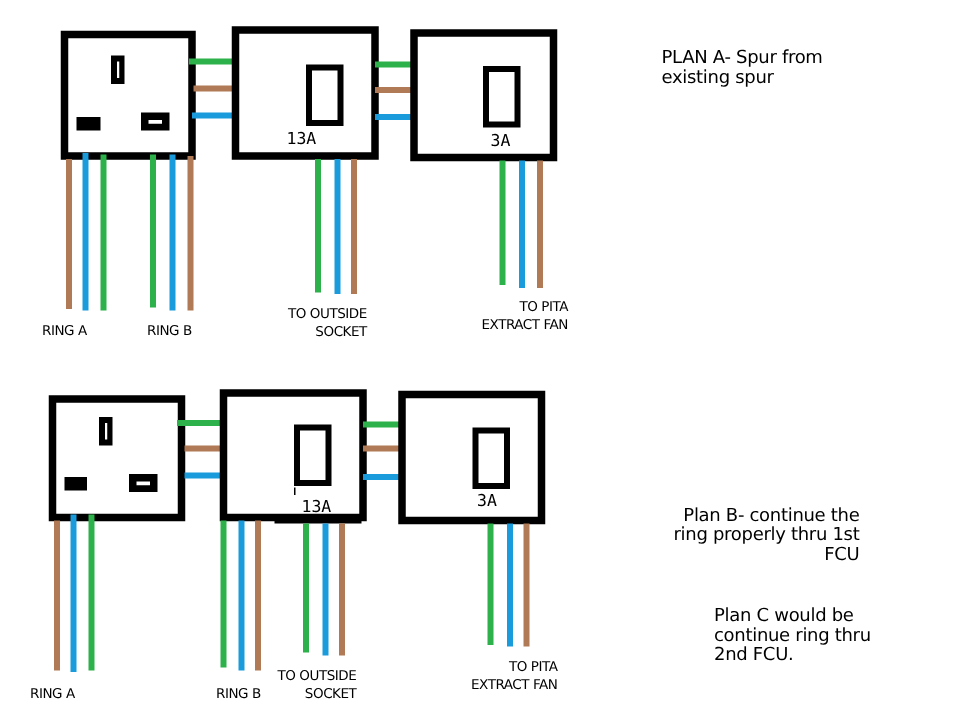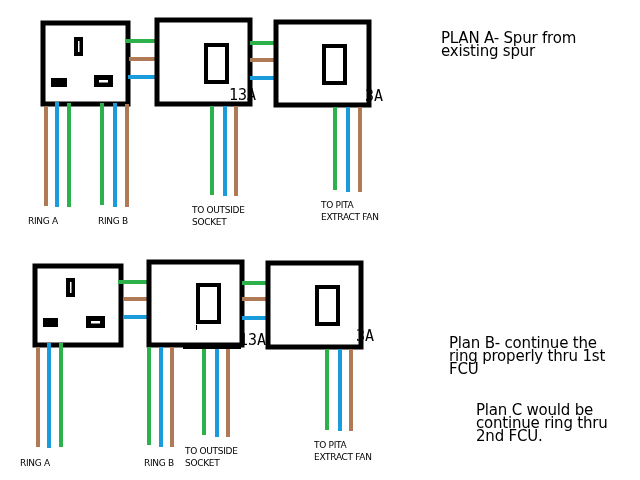--- a/index.html
+++ b/index.html
@@ -1,20 +1,20 @@
 <!DOCTYPE html>
 <html><head>
   <meta charset="utf-8">
   <style>
     html, body { margin: 0; padding: 0; background: #ffffff; }
     body { width: 640px; height: 480px; position: relative; overflow: hidden; font-family: "DejaVu Sans", sans-serif; }
     svg { position: absolute; left: 0; top: 0; }
-    .label { position: absolute; font-family: "DejaVu Sans", sans-serif; font-size: 9px; color: #000; line-height: 12px; white-space: pre; letter-spacing: -0.3px; }
-    .note { position: absolute; font-family: "DejaVu Sans", sans-serif; font-size: 15px; color: #000; line-height: 13px; letter-spacing: -0.2px; }
-    .rating { position: absolute; font-family: "DejaVu Sans Mono", monospace; font-size: 15px; color: #000; margin-left: 38px; }
+    .label { position: absolute; font-family: "DejaVu Sans", sans-serif; font-size: 9px; color: #000; line-height: 12px; white-space: pre; letter-spacing: -0.3px; text-align: right; }
+    .note { position: absolute; font-family: "DejaVu Sans", sans-serif; font-size: 12px; color: #000; line-height: 13px; letter-spacing: -0.2px; }
+    .rating { position: absolute; font-family: "DejaVu Sans Mono", monospace; font-size: 11px; color: #000; }
   </style>
 </head>
 <body>
 
 <svg width="640" height="480" viewBox="0 0 640 480" data-name="wiring-diagram">
 
   <g data-name="plan-a-diagram">
 
     <g data-name="plan-a-socket">
       <rect x="43" y="23" width="85" height="81" fill="#fff" stroke="#000" stroke-width="5"></rect>
@@ -119,21 +119,21 @@
 existing spur</div>
 
 <div class="rating" style="left:201px; top:331px;" data-name="plan-b-fcu1-rating">13A</div>
 <div class="rating" style="left:318px; top:327px;" data-name="plan-b-fcu2-rating">3A</div>
 <div class="label" style="left:20px; top:457px;" data-name="plan-b-ring-a-label">RING A</div>
 <div class="label" style="left:144px; top:457px;" data-name="plan-b-ring-b-label">RING B</div>
 <div class="label" style="left:185px; top:445px;" data-name="plan-b-outside-socket-label">TO OUTSIDE
 SOCKET</div>
 <div class="label" style="left:314px; top:439px;" data-name="plan-b-extract-fan-label">TO PITA
 EXTRACT FAN</div>
-<div class="note" style="left:449px; top:337px; white-space: pre;" data-name="plan-b-note">Plan B- continue the
+<div class="note" style="left:449px; top:337px; white-space: pre; text-align: right;" data-name="plan-b-note">Plan B- continue the
 ring properly thru 1st
 FCU</div>
 <div class="note" style="left:476px; top:404px; white-space: pre;" data-name="plan-c-note">Plan C would be
 continue ring thru
 2nd FCU.</div>
 
 <style>
   .note[data-name="plan-a-note"] { white-space: pre; }
 </style>
 

